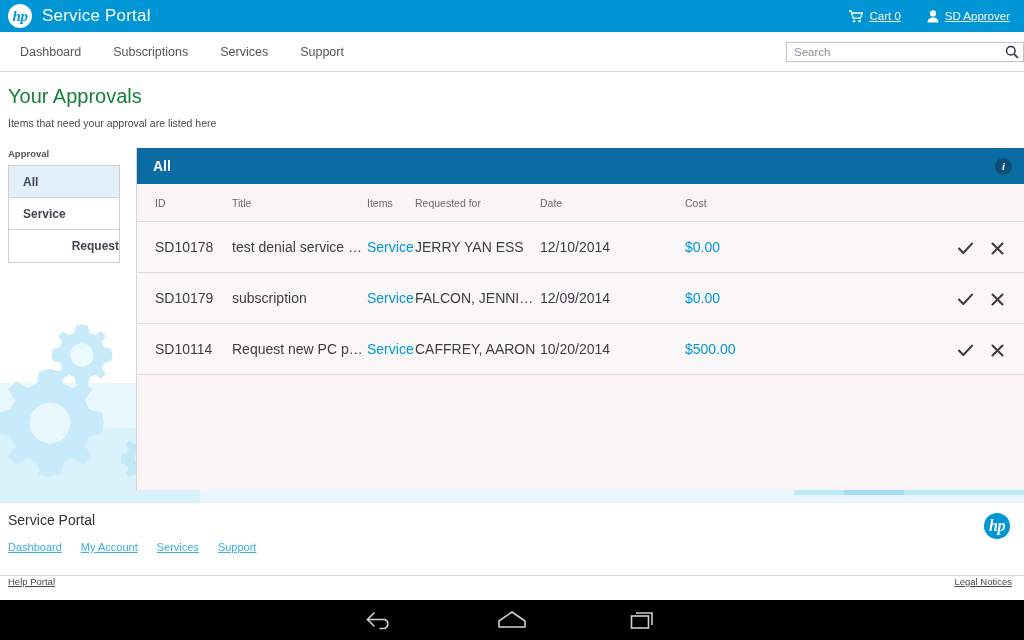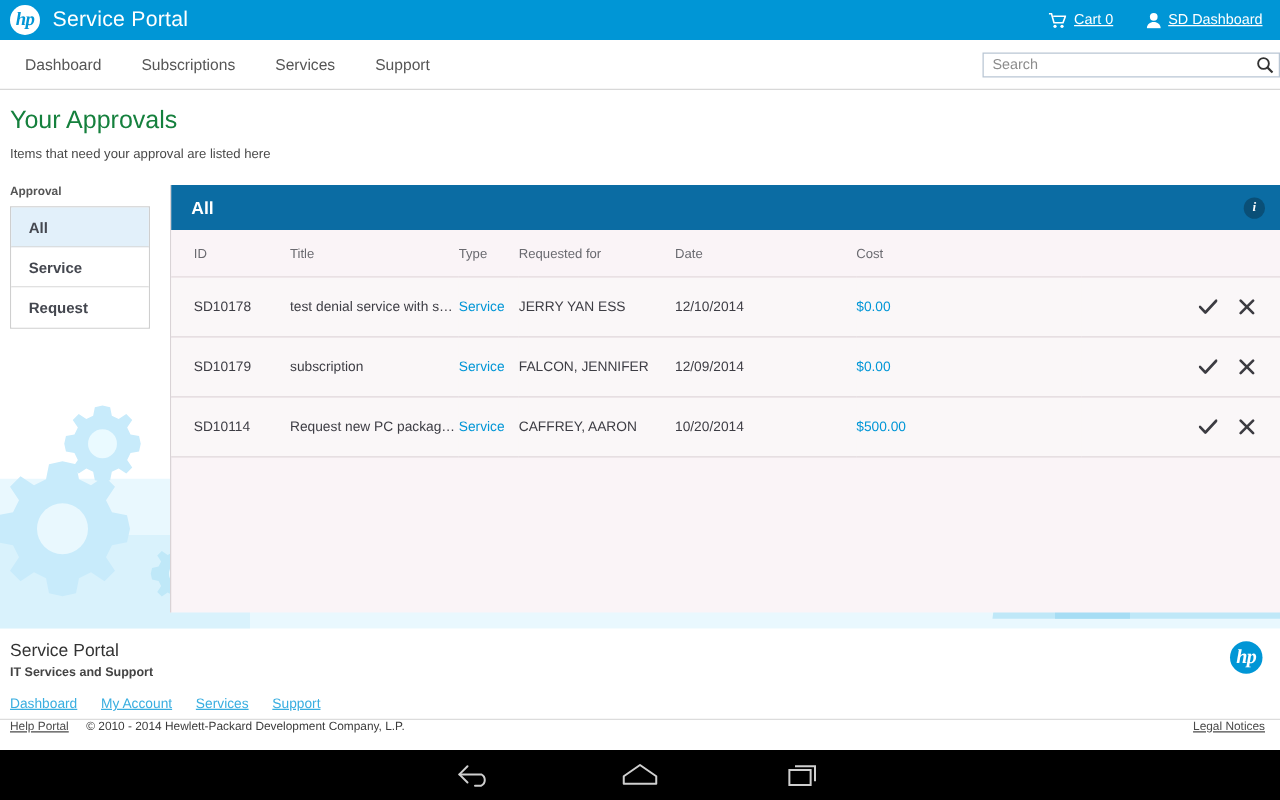--- a/index.html
+++ b/index.html
@@ -96,21 +96,21 @@
   .sidebar { position: absolute; left: 8px; top: 148px; width: 112px; }
   .sidebar-label {
     font-size: 9.5px; color: #555; font-weight: bold; margin-bottom: 6px;
   }
   .sidebar-list { border: 1px solid #cfcfcf; background: #fff; }
   .side-item {
     height: 32px; line-height: 32px; padding-left: 14px;
     font-size: 12px; font-weight: bold; color: #44474f;
     border-bottom: 1px solid #d7d7d7; background: #fff;
   }
-  .side-item:last-child { border-bottom: none; }
+  .side-item:last-child { border-bottom: none; text-align: right; }
   .side-item.active { background: #e2f0fa; }
 
   
   .panel {
     position: absolute; left: 136px; top: 148px;
     width: 888px; height: 342px; background: #faf4f7;
     border-left: 1px solid #d9d3d6;
   }
   .panel-head {
     height: 36px; background: #0b6ca3; display: flex; align-items: center;
@@ -124,21 +124,21 @@
     display: flex; align-items: center; justify-content: center;
   }
 
   table.grid { width: 100%; border-collapse: collapse; table-layout: fixed; }
   table.grid th {
     text-align: left; font-size: 10.5px; font-weight: normal; color: #6a6a70;
     padding: 13px 0 12px 0; background: #faf4f7;
     border-bottom: 1px solid #e3dade;
   }
   table.grid td {
-    font-size: 11px; color: #3d3d44; padding: 17px 0; background: #faf7f8;
+    font-size: 14px; color: #3d3d44; padding: 17px 0; background: #faf7f8;
     border-bottom: 1px solid #e0d8dc;
     overflow: hidden; white-space: nowrap; text-overflow: ellipsis;
   }
   .c-id    { width: 95px; padding-left: 18px !important; }
   .c-title { width: 135px; }
   .c-type  { width: 48px; }
   .c-req   { width: 125px; }
   .c-date  { width: 145px; }
   .c-cost  { width: 180px; }
   .c-act   { width: auto; }
@@ -200,21 +200,21 @@
           <circle cx="5" cy="11" r="1.3" fill="#fff"></circle>
           <circle cx="10.6" cy="11" r="1.3" fill="#fff"></circle>
         </svg>
         <span class="lbl">Cart 0</span>
       </div>
       <div class="brand-link">
         <svg class="ic-user" width="12" height="13" viewBox="0 0 12 13">
           <circle cx="6" cy="3.4" r="3.1" fill="#fff"></circle>
           <path d="M0.5 12.5c0-3.1 2.5-5 5.5-5s5.5 1.9 5.5 5z" fill="#fff"></path>
         </svg>
-        <span class="lbl">SD Dashboard</span>
+        <span class="lbl">SD Approver</span>
       </div>
     </div>
   </div>
 
   <div class="navbar">
     <div class="nav-item">Dashboard</div>
     <div class="nav-item">Subscriptions</div>
     <div class="nav-item">Services</div>
     <div class="nav-item">Support</div>
 
@@ -267,21 +267,21 @@
     <div class="panel-head">
       <div class="panel-title">All</div>
       <div class="info-badge">i</div>
     </div>
 
     <table class="grid">
       <thead>
         <tr>
           <th class="c-id">ID</th>
           <th class="c-title">Title</th>
-          <th class="c-type">Type</th>
+          <th class="c-type">Items</th>
           <th class="c-req">Requested for</th>
           <th class="c-date">Date</th>
           <th class="c-cost">Cost</th>
           <th class="c-act"></th>
         </tr>
       </thead>
       <tbody>
         <tr>
           <td class="c-id">SD10178</td>
           <td class="c-title">test denial service with subs...</td>
@@ -330,34 +330,32 @@
             </svg>
           </td>
         </tr>
       </tbody>
     </table>
   </div>
 
   <div class="footer">
     <div class="footer-main">
       <div class="f-title">Service Portal</div>
-      <div class="f-sub">IT Services and Support</div>
       <div class="f-links">
         <a href="#">Dashboard</a>
         <a href="#">My Account</a>
         <a href="#">Services</a>
         <a href="#">Support</a>
       </div>
       <div class="hp-logo-foot">
         <span>hp</span>
       </div>
     </div>
     <div class="footer-bottom">
       <a href="#">Help Portal</a>
-      <span class="copy">© 2010 - 2014 Hewlett-Packard Development Company, L.P.</span>
       <a href="#" class="legal">Legal Notices</a>
     </div>
   </div>
 
   <div class="androidbar">
     <svg width="30" height="22" viewBox="0 0 30 22">
       <path d="M9 4 L2.5 10.5 L9 17" fill="none" stroke="#cfcfcf" stroke-width="1.6" stroke-linecap="round" stroke-linejoin="round"></path>
       <path d="M2.5 10.5 H20 a5 5 0 0 1 0 9 H15" fill="none" stroke="#cfcfcf" stroke-width="1.6" stroke-linecap="round" stroke-linejoin="round"></path>
     </svg>
     <svg width="34" height="22" viewBox="0 0 34 22">

